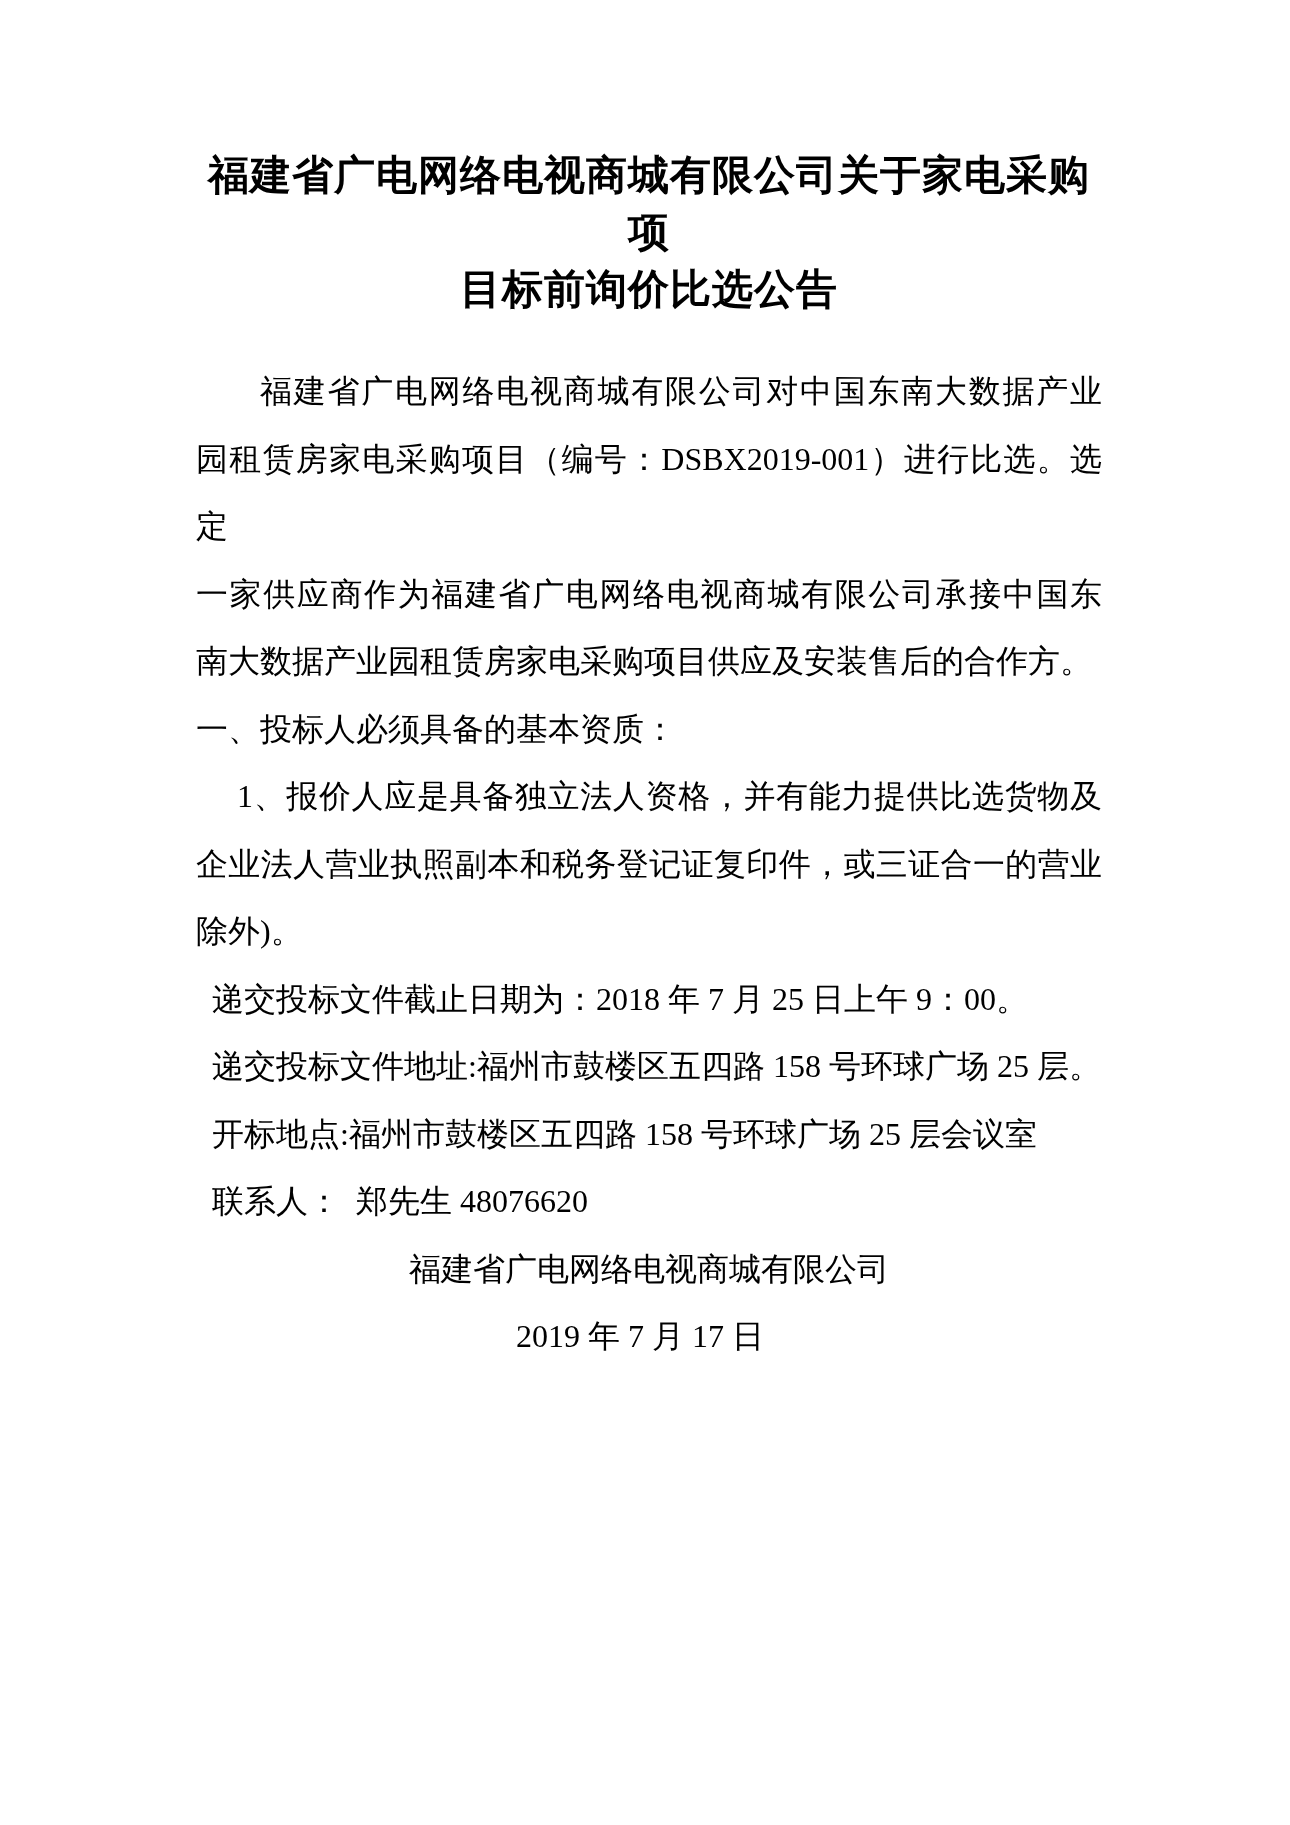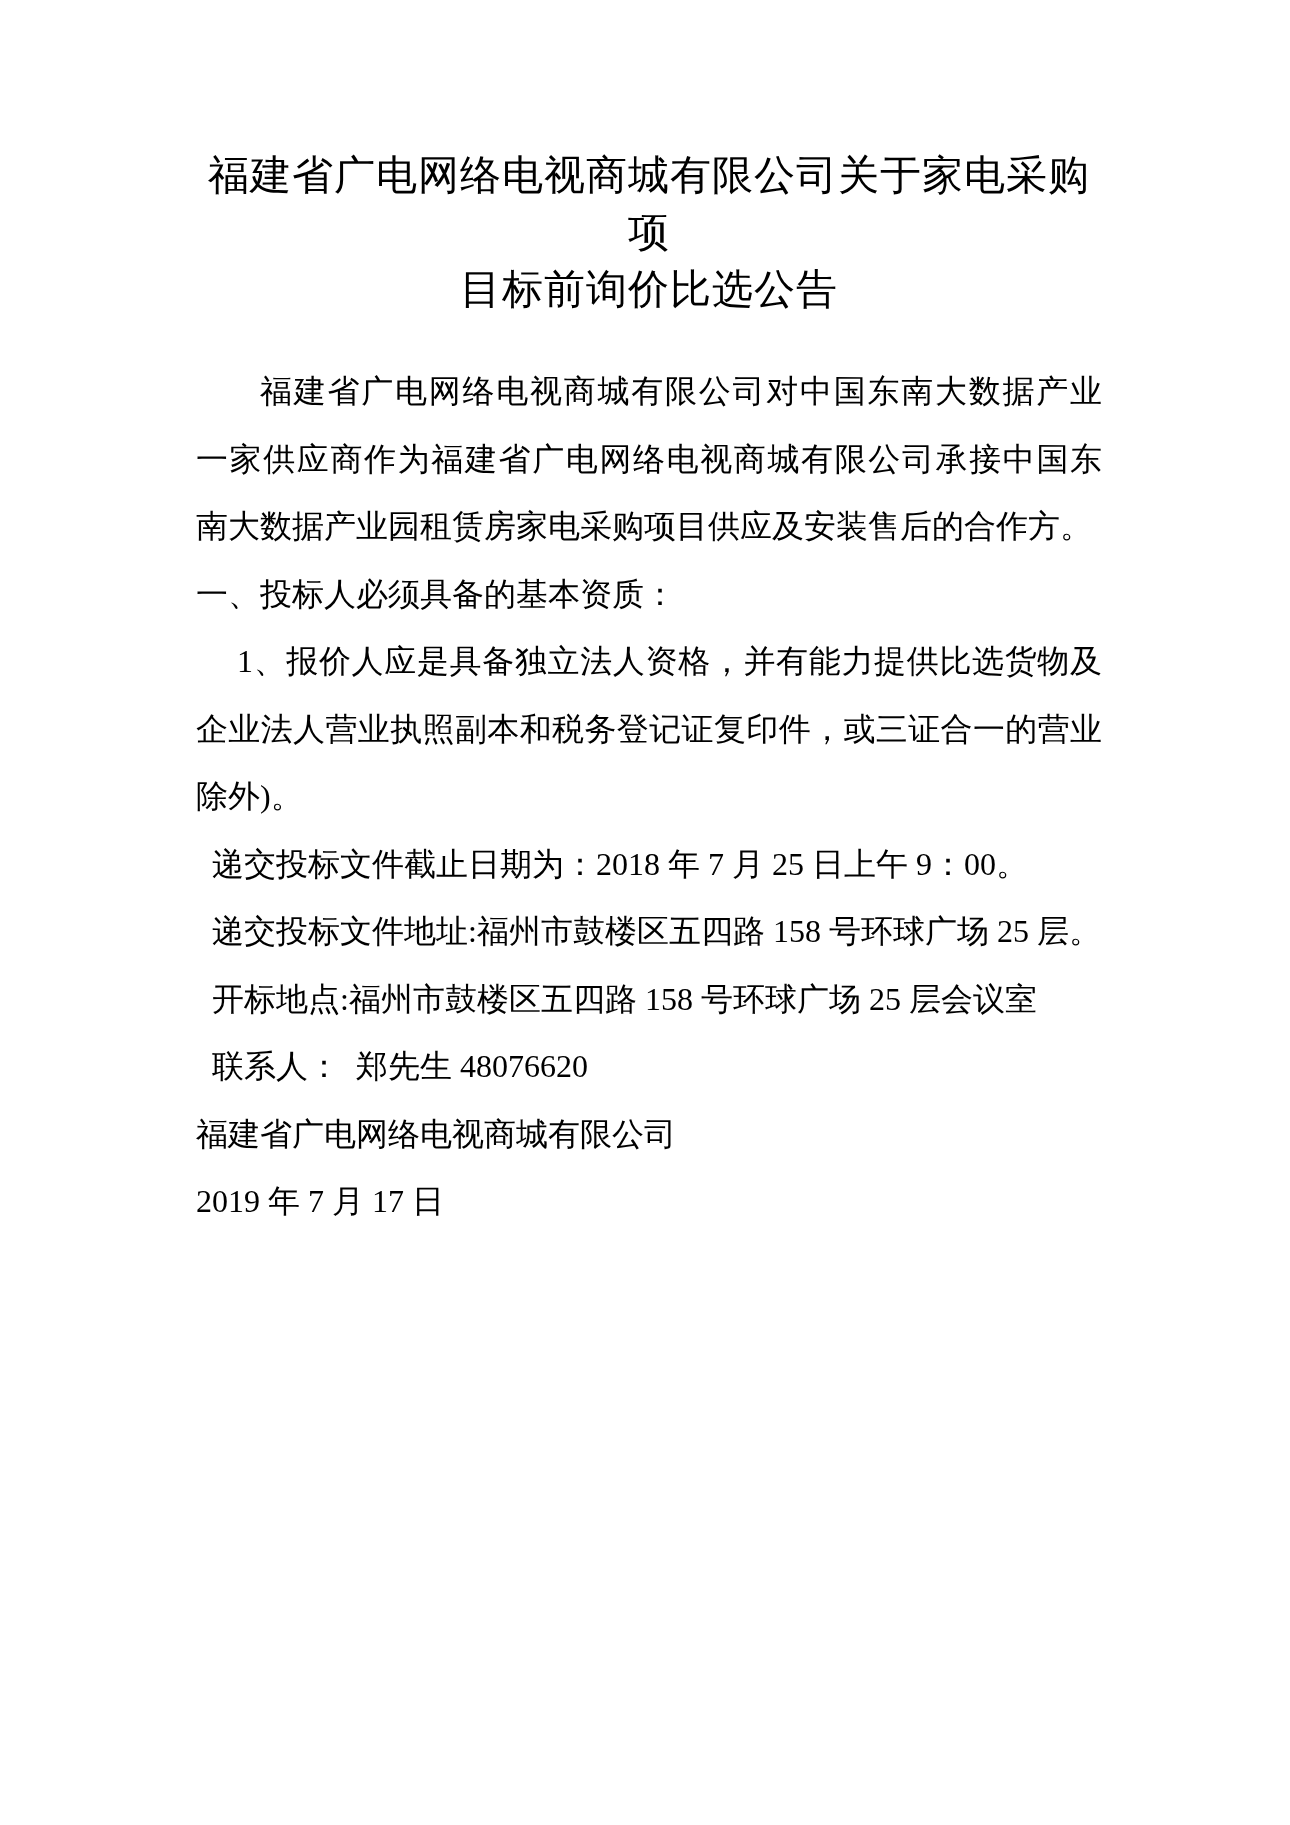--- a/index.html
+++ b/index.html
@@ -17,56 +17,57 @@
   .doc {
     position: absolute;
     top: 0;
     left: 196px;
     width: 906px;
   }
   .title-block {
     margin-top: 147px;
     text-align: center;
     font-family: "Liberation Sans", sans-serif;
-    font-weight: normal;
+    font-weight: bold;
     font-size: 41px;
     line-height: 57px;
     letter-spacing: 1px;
   }
   .body-block {
     margin-top: 40px;
   }
   .ln {
     font-size: 32px;
     line-height: 67.5px;
     white-space: pre-wrap;
     font-family: "Liberation Serif", serif;
   }
   .just {
     text-align: justify;
     text-align-last: justify;
   }
   .ind2  { text-indent: 64px; }
   .ind12 { text-indent: 41px; }
   .ind05 { text-indent: 16px; }
-  .right { text-align: left; }
+  .right { text-align: center; }
   .date  { padding-right: 18px; }
 </style>
 </head>
 <body>
 
 <div class="doc">
 
   <div class="title-block">
     <div>福建省广电网络电视商城有限公司关于家电采购项</div>
     <div>目标前询价比选公告</div>
   </div>
 
   <div class="body-block">
     <div class="ln just ind2">福建省广电网络电视商城有限公司对中国东南大数据产业</div>
+    <div class="ln just">园租赁房家电采购项目（编号：DSBX2019-001）进行比选。选定</div>
     <div class="ln just">一家供应商作为福建省广电网络电视商城有限公司承接中国东</div>
     <div class="ln">南大数据产业园租赁房家电采购项目供应及安装售后的合作方。</div>
     <div class="ln">一、投标人必须具备的基本资质：</div>
     <div class="ln just ind12">1、报价人应是具备独立法人资格，并有能力提供比选货物及</div>
     <div class="ln just">企业法人营业执照副本和税务登记证复印件，或三证合一的营业</div>
     <div class="ln">除外)。</div>
     <div class="ln ind05">递交投标文件截止日期为：2018 年 7 月 25 日上午 9：00。</div>
     <div class="ln ind05">递交投标文件地址:福州市鼓楼区五四路 158 号环球广场 25 层。</div>
     <div class="ln ind05">开标地点:福州市鼓楼区五四路 158 号环球广场 25 层会议室</div>
     <div class="ln ind05">联系人：  郑先生 48076620</div>

